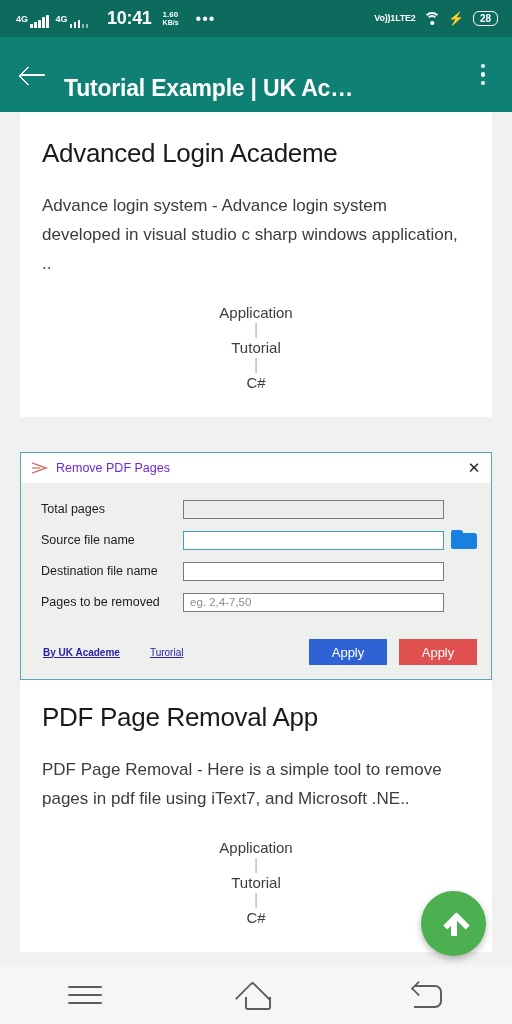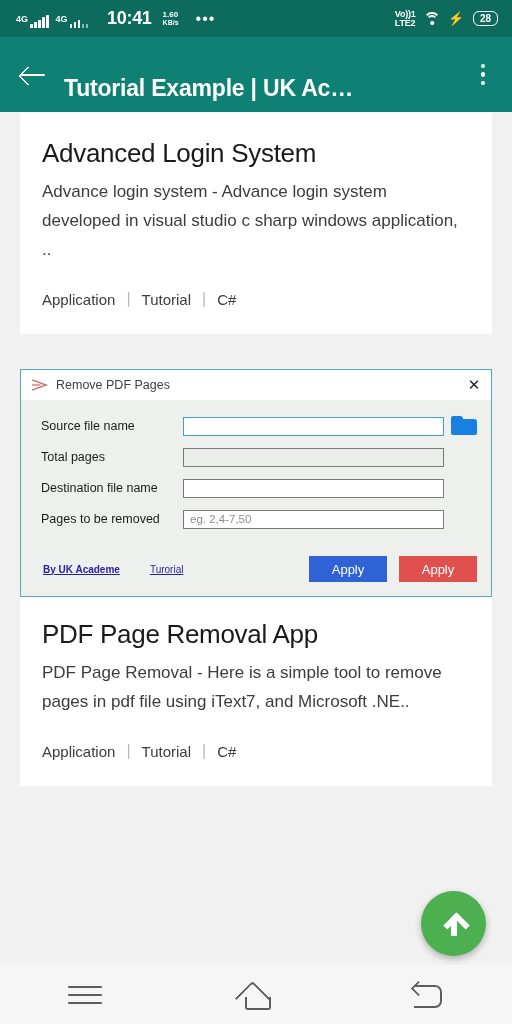--- a/index.html
+++ b/index.html
@@ -28,21 +28,21 @@
   .bars i:nth-child(3){height:8.5px}
   .bars i:nth-child(4){height:11px}
   .bars i:nth-child(5){height:13px}
   .bars.weak i:nth-child(4){height:4px;opacity:.55}
   .bars.weak i:nth-child(5){height:4px;opacity:.55}
   .clock { font-size: 18px; font-weight: bold; letter-spacing: -.3px; line-height: 19px; margin-left: 12px; }
   .netspeed { display: flex; flex-direction: column; line-height: 8px; font-size: 8px; font-weight: bold; margin-left: 4px; padding-bottom: 1px; }
   .netspeed .unit { font-size: 7px; }
   .dots-h { margin-left: 10px; font-size: 16px; letter-spacing: 1px; line-height: 10px; padding-bottom: 4px; }
   .sb-right { display: flex; align-items: center; gap: 8px; }
-  .volte { display: flex; flex-direction: column; line-height: 9px; font-size: 9px; font-weight: bold; letter-spacing: -.2px; }
+  .volte { display: flex; flex-direction: row; line-height: 9px; font-size: 9px; font-weight: bold; letter-spacing: -.2px; }
   .wifi { position: relative; width: 17px; height: 13px; }
   .wifi span { position: absolute; left: 50%; transform: translateX(-50%); border: 2px solid #fff; border-bottom-color: transparent; border-left-color: transparent; border-right-color: transparent; border-radius: 50%; }
   .wifi .a1 { width: 17px; height: 17px; top: 0; }
   .wifi .a2 { width: 11px; height: 11px; top: 3px; }
   .wifi .d { width: 3.5px; height: 3.5px; background: #fff; border-radius: 50%; border: none; top: 9px; }
   .bolt { font-size: 13px; line-height: 13px; }
   .battery { border: 1.5px solid #fff; border-radius: 6px; padding: 0 6px; font-size: 10px; font-weight: bold; line-height: 13px; height: 15px; display:flex; align-items:center; }
 
   
   .appbar {
@@ -62,31 +62,31 @@
   }
   .appbar-title { font-size: 23px; font-weight: bold; letter-spacing: -.2px; flex: 1; white-space: nowrap; overflow: hidden; margin-top: 28px; }
   .kebab { width: 26px; display: flex; flex-direction: column; align-items: center; gap: 4px; cursor: pointer; }
   .kebab i { width: 4.5px; height: 4.5px; background: #fff; border-radius: 50%; display: block; }
 
   
   .content { position: absolute; top: 112px; left: 0; right: 0; bottom: 59px; background: #f1f1f1; overflow: hidden; }
   .card { background: #ffffff; margin: 0 20px; padding: 22px 22px 26px 22px; }
   .card.first { margin-top: 0; padding-top: 26px; }
   .card-title { font-size: 26px; color: #1a1a1a; font-weight: normal; letter-spacing: -.3px; }
-  .card-desc { font-size: 17px; color: #3c3c3c; line-height: 29px; margin-top: 8px; }
-  .tags { margin-top: 26px; font-size: 15px; color: #3c3c3c; display: flex; align-items: center; }
+  .card-desc { font-size: 17px; color: #3c3c3c; line-height: 29px; margin-top: 22px; }
+  .tags { margin-top: 26px; font-size: 15px; color: #3c3c3c; display: flex; align-items: center; flex-direction: column; }
   .tags .tag { padding: 0 0; }
   .tags .sep { color: #b9b9b9; margin: 0 11px; font-size: 16px; }
 
   
   .shot-wrap { margin: 35px 20px 0 20px; }
   .winform { border: 1.5px solid #57a7bb; background: #eef0ee; width: 100%; }
   .wf-title { background: #ffffff; display: flex; align-items: center; height: 30px; padding: 0 8px 0 9px; }
   .wf-icon { width: 19px; height: 14px; margin-right: 7px; flex: none; }
-  .wf-title-text { font-size: 12.5px; color: #404040; flex: 1; }
+  .wf-title-text { font-size: 12.5px; color: #6d28d9; flex: 1; }
   .wf-close { font-size: 15px; color: #222; width: 18px; text-align: center; cursor: pointer; line-height: 14px; }
   .wf-body { padding: 16px 14px 8px 20px; background: #eef0ee; }
   .wf-row { display: flex; align-items: center; margin-bottom: 11px; }
   .wf-label { width: 142px; font-size: 12.5px; color: #1b1b1b; flex: none; }
   .wf-input { flex: 1; height: 19px; border: 1px solid #7a7a7a; background: #ffffff; font-size: 11.5px; color: #8d8d8d; padding: 0 6px; display: flex; align-items: center; }
   .wf-input.focused { border: 1.5px solid #3f9fbd; }
   .wf-input.readonly { background: #eceeec; }
   .folder { width: 26px; height: 20px; margin-left: 7px; flex: none; position: relative; cursor: pointer; }
   .folder::before { content:""; position:absolute; left:0; top:3px; width: 26px; height: 16px; background: #1780e0; border-radius: 1px 3px 2px 2px; }
   .folder::after { content:""; position:absolute; left:0; top:0px; width: 12px; height: 5px; background: #1780e0; border-radius: 2px 3px 0 0; }
@@ -190,21 +190,21 @@
     <div class="kebab">
         <i></i>
         <i></i>
         <i></i>
       </div>
   </div>
 
   <div class="content">
 
     <div class="card first">
-      <div class="card-title">Advanced Login System</div>
+      <div class="card-title">Advanced Login Academe</div>
       <div class="card-desc">Advance login system - Advance login system developed in visual studio c sharp windows application, ..</div>
       <div class="tags">
         <span class="tag">Application</span>
         <span class="sep">|</span>
         <span class="tag">Tutorial</span>
         <span class="sep">|</span>
         <span class="tag">C#</span>
       </div>
     </div>
 
@@ -216,29 +216,29 @@
             <path d="M2 2 L17 7.5 L2 13" fill="none" stroke="#d0726b" stroke-width="1.6"></path>
             <path d="M2 7.5 L11 7.5" fill="none" stroke="#d0726b" stroke-width="1.4"></path>
           </svg>
           <div class="wf-title-text">Remove PDF Pages</div>
           <div class="wf-close">✕</div>
         </div>
 
         <div class="wf-body">
 
           <div class="wf-row">
+            <div class="wf-label">Total pages</div>
+            <div class="wf-input readonly"></div>
+            <div class="folder" style="visibility:hidden"></div>
+          </div>
+
+          <div class="wf-row">
             <div class="wf-label">Source file name</div>
             <div class="wf-input focused"></div>
             <div class="folder"></div>
-          </div>
-
-          <div class="wf-row">
-            <div class="wf-label">Total pages</div>
-            <div class="wf-input readonly"></div>
-            <div class="folder" style="visibility:hidden"></div>
           </div>
 
           <div class="wf-row">
             <div class="wf-label">Destination file name</div>
             <div class="wf-input"></div>
             <div class="folder" style="visibility:hidden"></div>
           </div>
 
           <div class="wf-row">
             <div class="wf-label">Pages to be removed</div>

